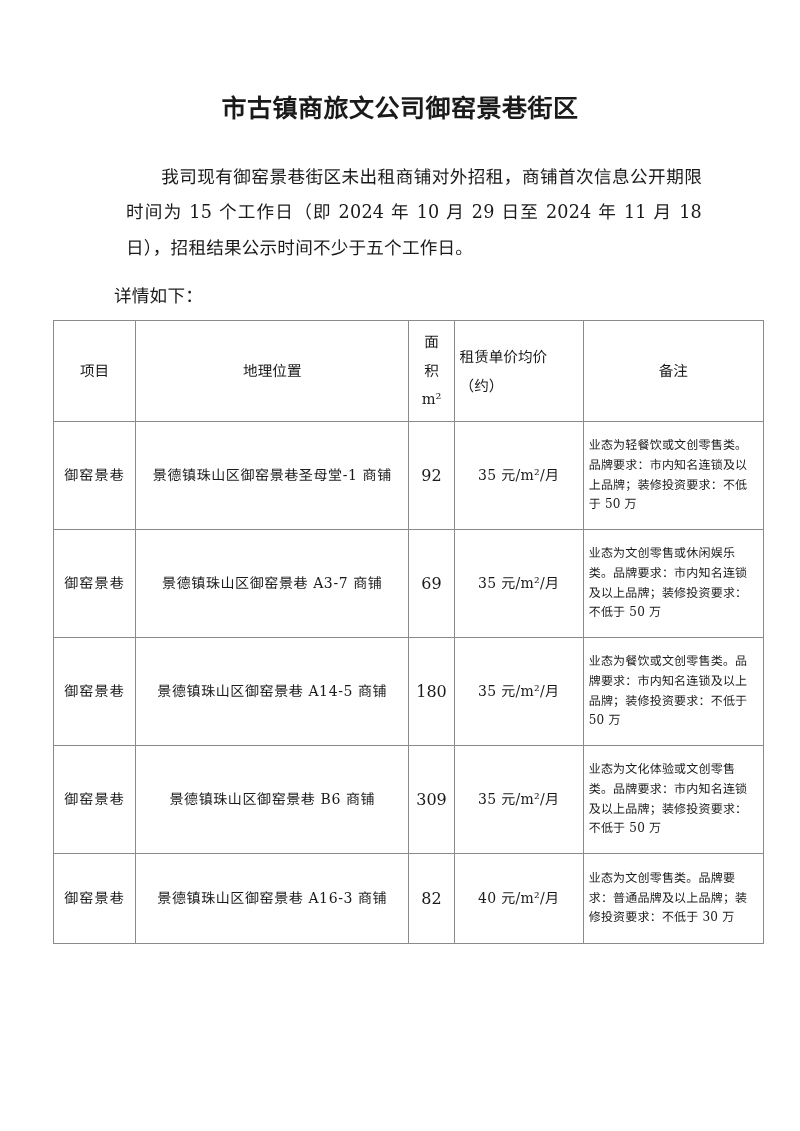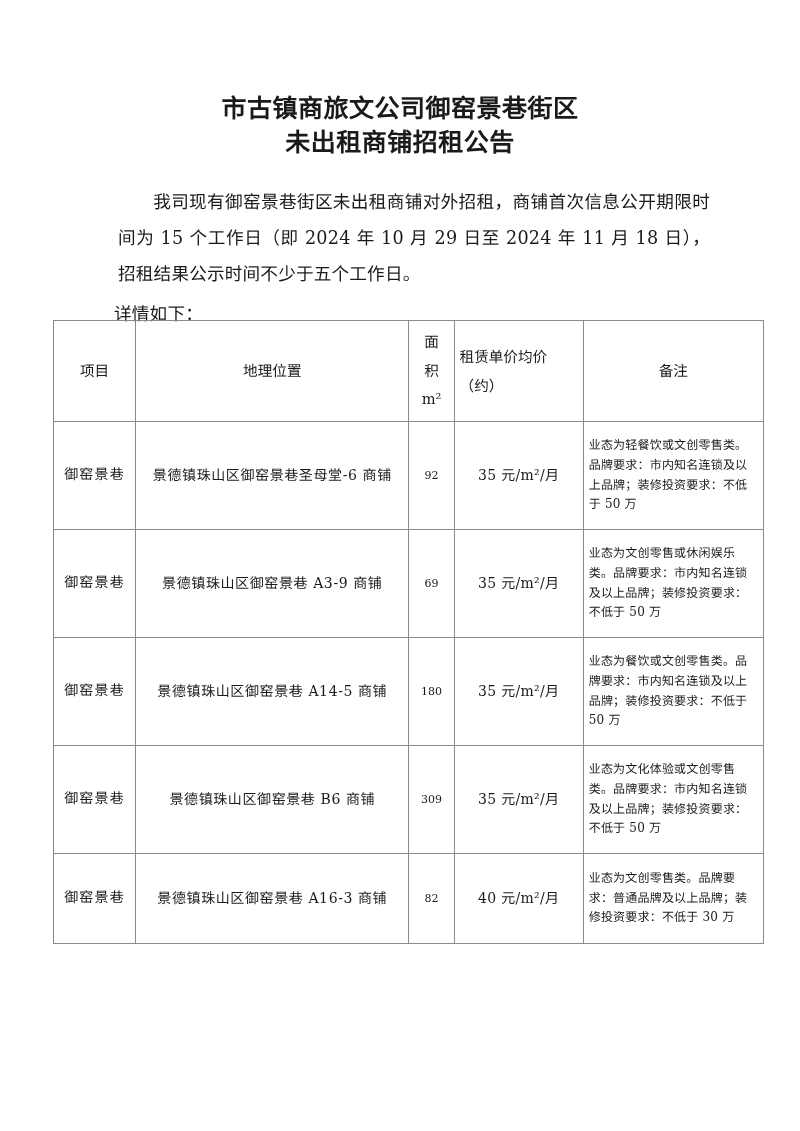--- a/index.html
+++ b/index.html
@@ -40,21 +40,21 @@
     display: block;
     white-space: nowrap;
   }
 
   
   .body-block {
     margin: 0;
     padding: 22px 86px 0 114px;
   }
   .para {
-    margin: 4px;
+    margin: 12px;
     font-size: 17.6px;
     line-height: 2.04;
     text-align: justify;
     text-justify: inter-ideograph;
     text-indent: 2em;
     letter-spacing: 0.2px;
   }
   .para-noindent {
     margin: 0;
     font-size: 17.6px;
@@ -113,31 +113,30 @@
   .th-two-line i {
     font-style: normal;
     display: block;
   }
 
   td.cell-project {
     text-align: center;
     font-size: 14px;
     letter-spacing: 1.2px;
     white-space: nowrap;
-    font-family: Liberation Mono, monospace;
   }
   td.cell-location {
     text-align: center;
     font-size: 14px;
     letter-spacing: 0.6px;
     white-space: nowrap;
   }
   td.cell-area {
     text-align: center;
-    font-size: 11px;
+    font-size: 16px;
   }
   td.cell-price {
     text-align: center;
     font-size: 14px;
     letter-spacing: 0.3px;
     white-space: nowrap;
     margin-left: 48px;
   }
   td.cell-notes {
     text-align: left;
@@ -152,21 +151,20 @@
   tbody tr { height: 108px; }
   tbody tr:last-child { height: 90px; }
 </style>
 </head>
 <body>
 
 <div class="page">
 
   <h1 class="doc-title">
     <span class="line">市古镇商旅文公司御窑景巷街区</span>
-    <span class="line">未出租商铺招租公告</span>
   </h1>
 
   <div class="body-block">
     <p class="para">我司现有御窑景巷街区未出租商铺对外招租，商铺首次信息公开期限时间为 15 个工作日（即 2024 年 10 月 29 日至 2024 年 11 月 18 日），招租结果公示时间不少于五个工作日。</p>
     <p class="para-noindent">详情如下：</p>
   </div>
 
   <div class="table-wrap">
     <table class="listing">
       <colgroup>
@@ -198,28 +196,28 @@
             </span>
           </th>
           <th>
             <span>备注</span>
           </th>
         </tr>
       </thead>
       <tbody>
         <tr>
           <td class="cell-project">御窑景巷</td>
-          <td class="cell-location">景德镇珠山区御窑景巷圣母堂-6 商铺</td>
+          <td class="cell-location">景德镇珠山区御窑景巷圣母堂-1 商铺</td>
           <td class="cell-area">92</td>
           <td class="cell-price">35 元/m²/月</td>
           <td class="cell-notes">业态为轻餐饮或文创零售类。品牌要求：市内知名连锁及以上品牌；装修投资要求：不低于 50 万</td>
         </tr>
         <tr>
           <td class="cell-project">御窑景巷</td>
-          <td class="cell-location">景德镇珠山区御窑景巷 A3-9 商铺</td>
+          <td class="cell-location">景德镇珠山区御窑景巷 A3-7 商铺</td>
           <td class="cell-area">69</td>
           <td class="cell-price">35 元/m²/月</td>
           <td class="cell-notes">业态为文创零售或休闲娱乐类。品牌要求：市内知名连锁及以上品牌；装修投资要求：不低于 50 万</td>
         </tr>
         <tr>
           <td class="cell-project">御窑景巷</td>
           <td class="cell-location">景德镇珠山区御窑景巷 A14-5 商铺</td>
           <td class="cell-area">180</td>
           <td class="cell-price">35 元/m²/月</td>
           <td class="cell-notes">业态为餐饮或文创零售类。品牌要求：市内知名连锁及以上品牌；装修投资要求：不低于 50 万</td>

